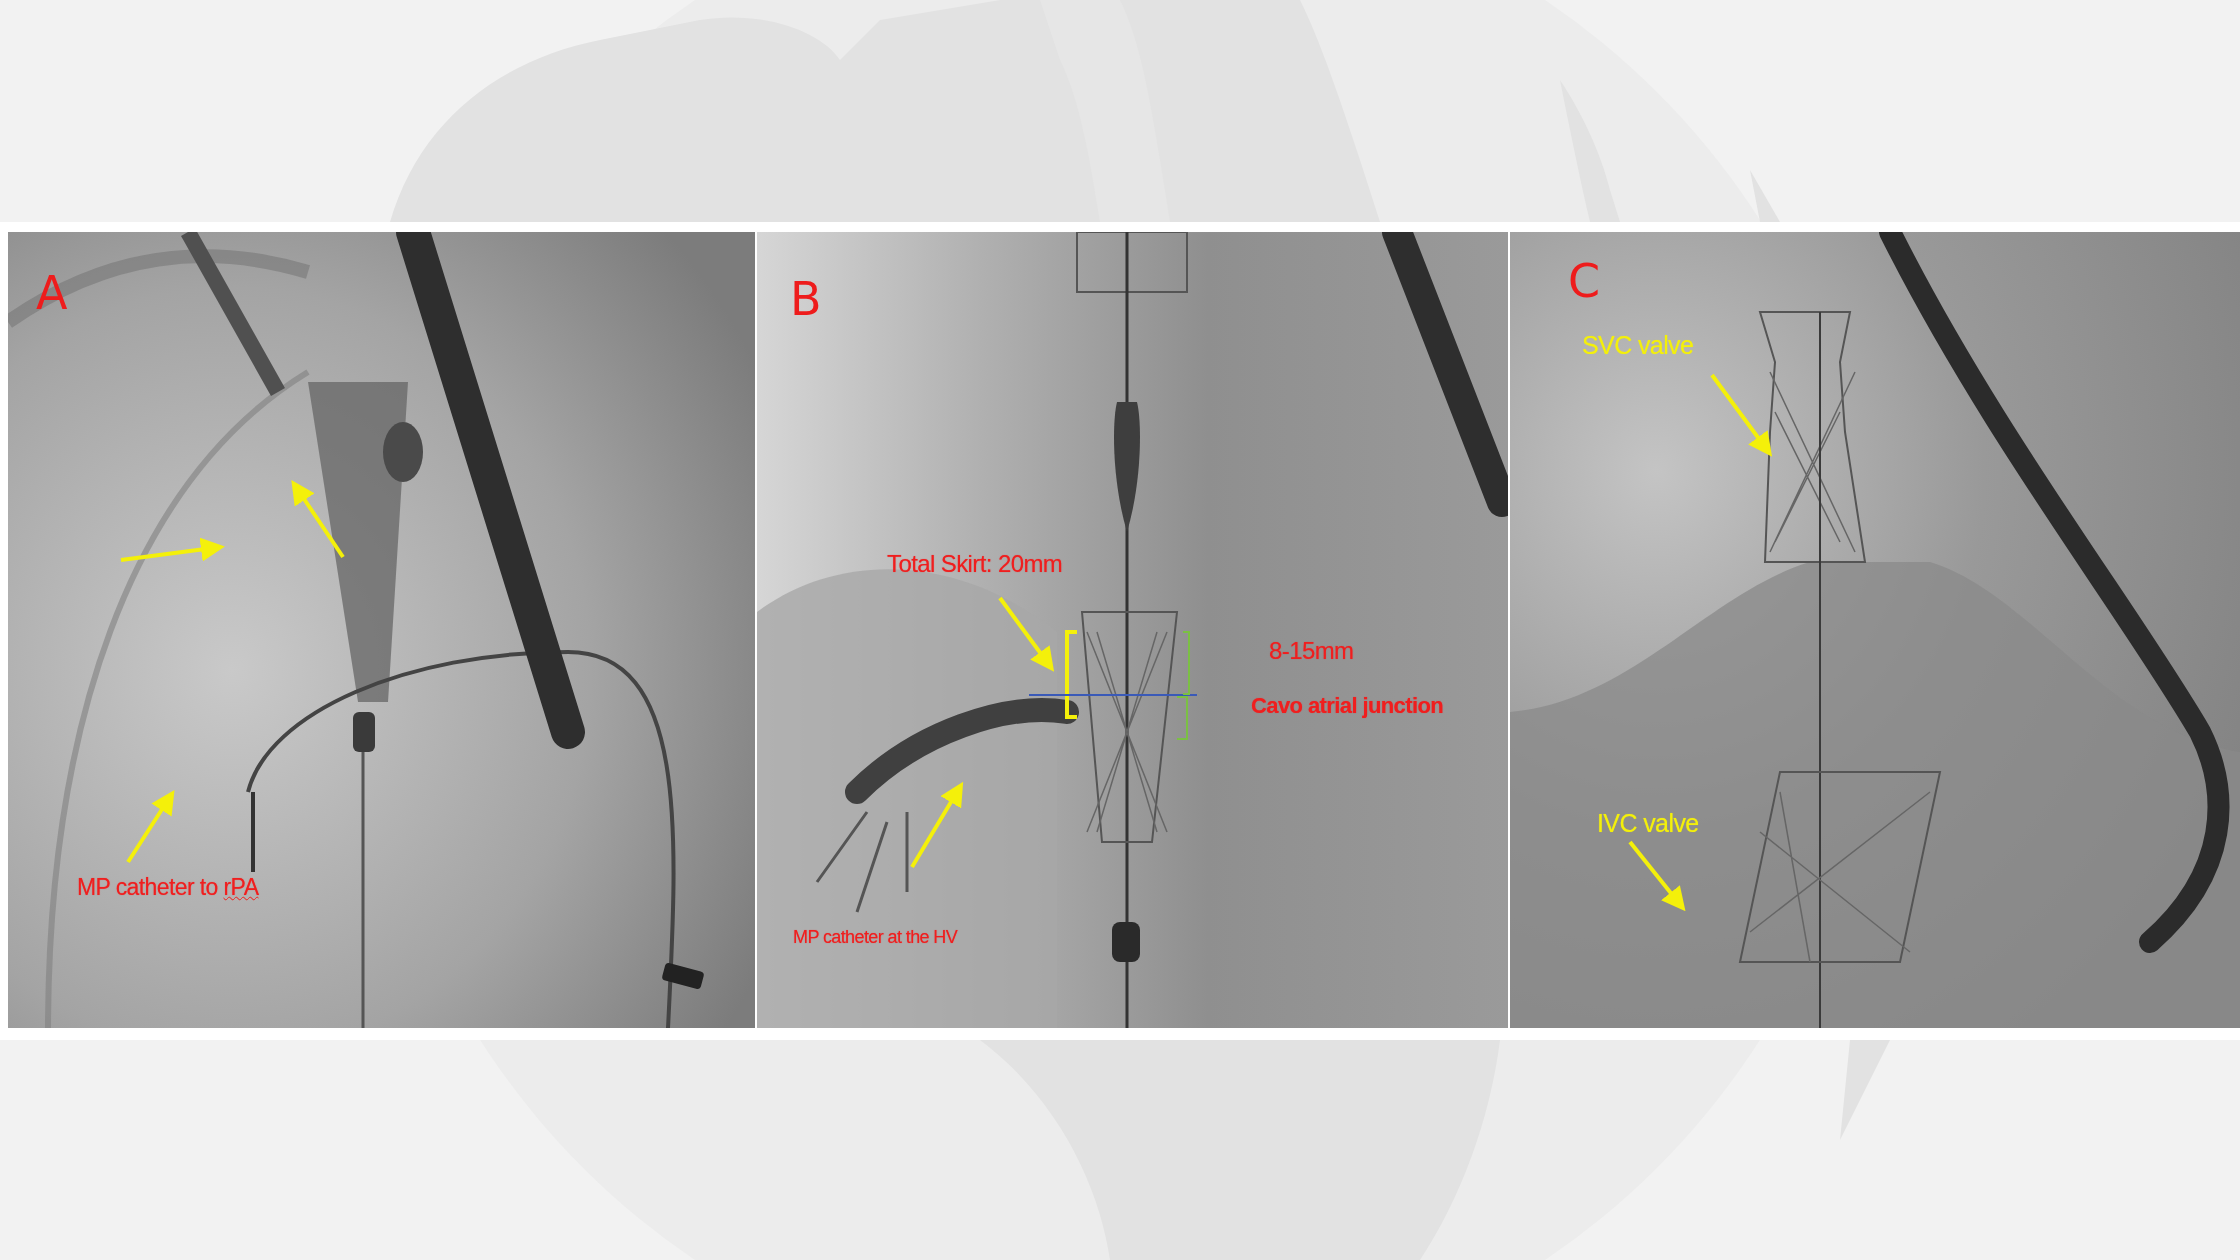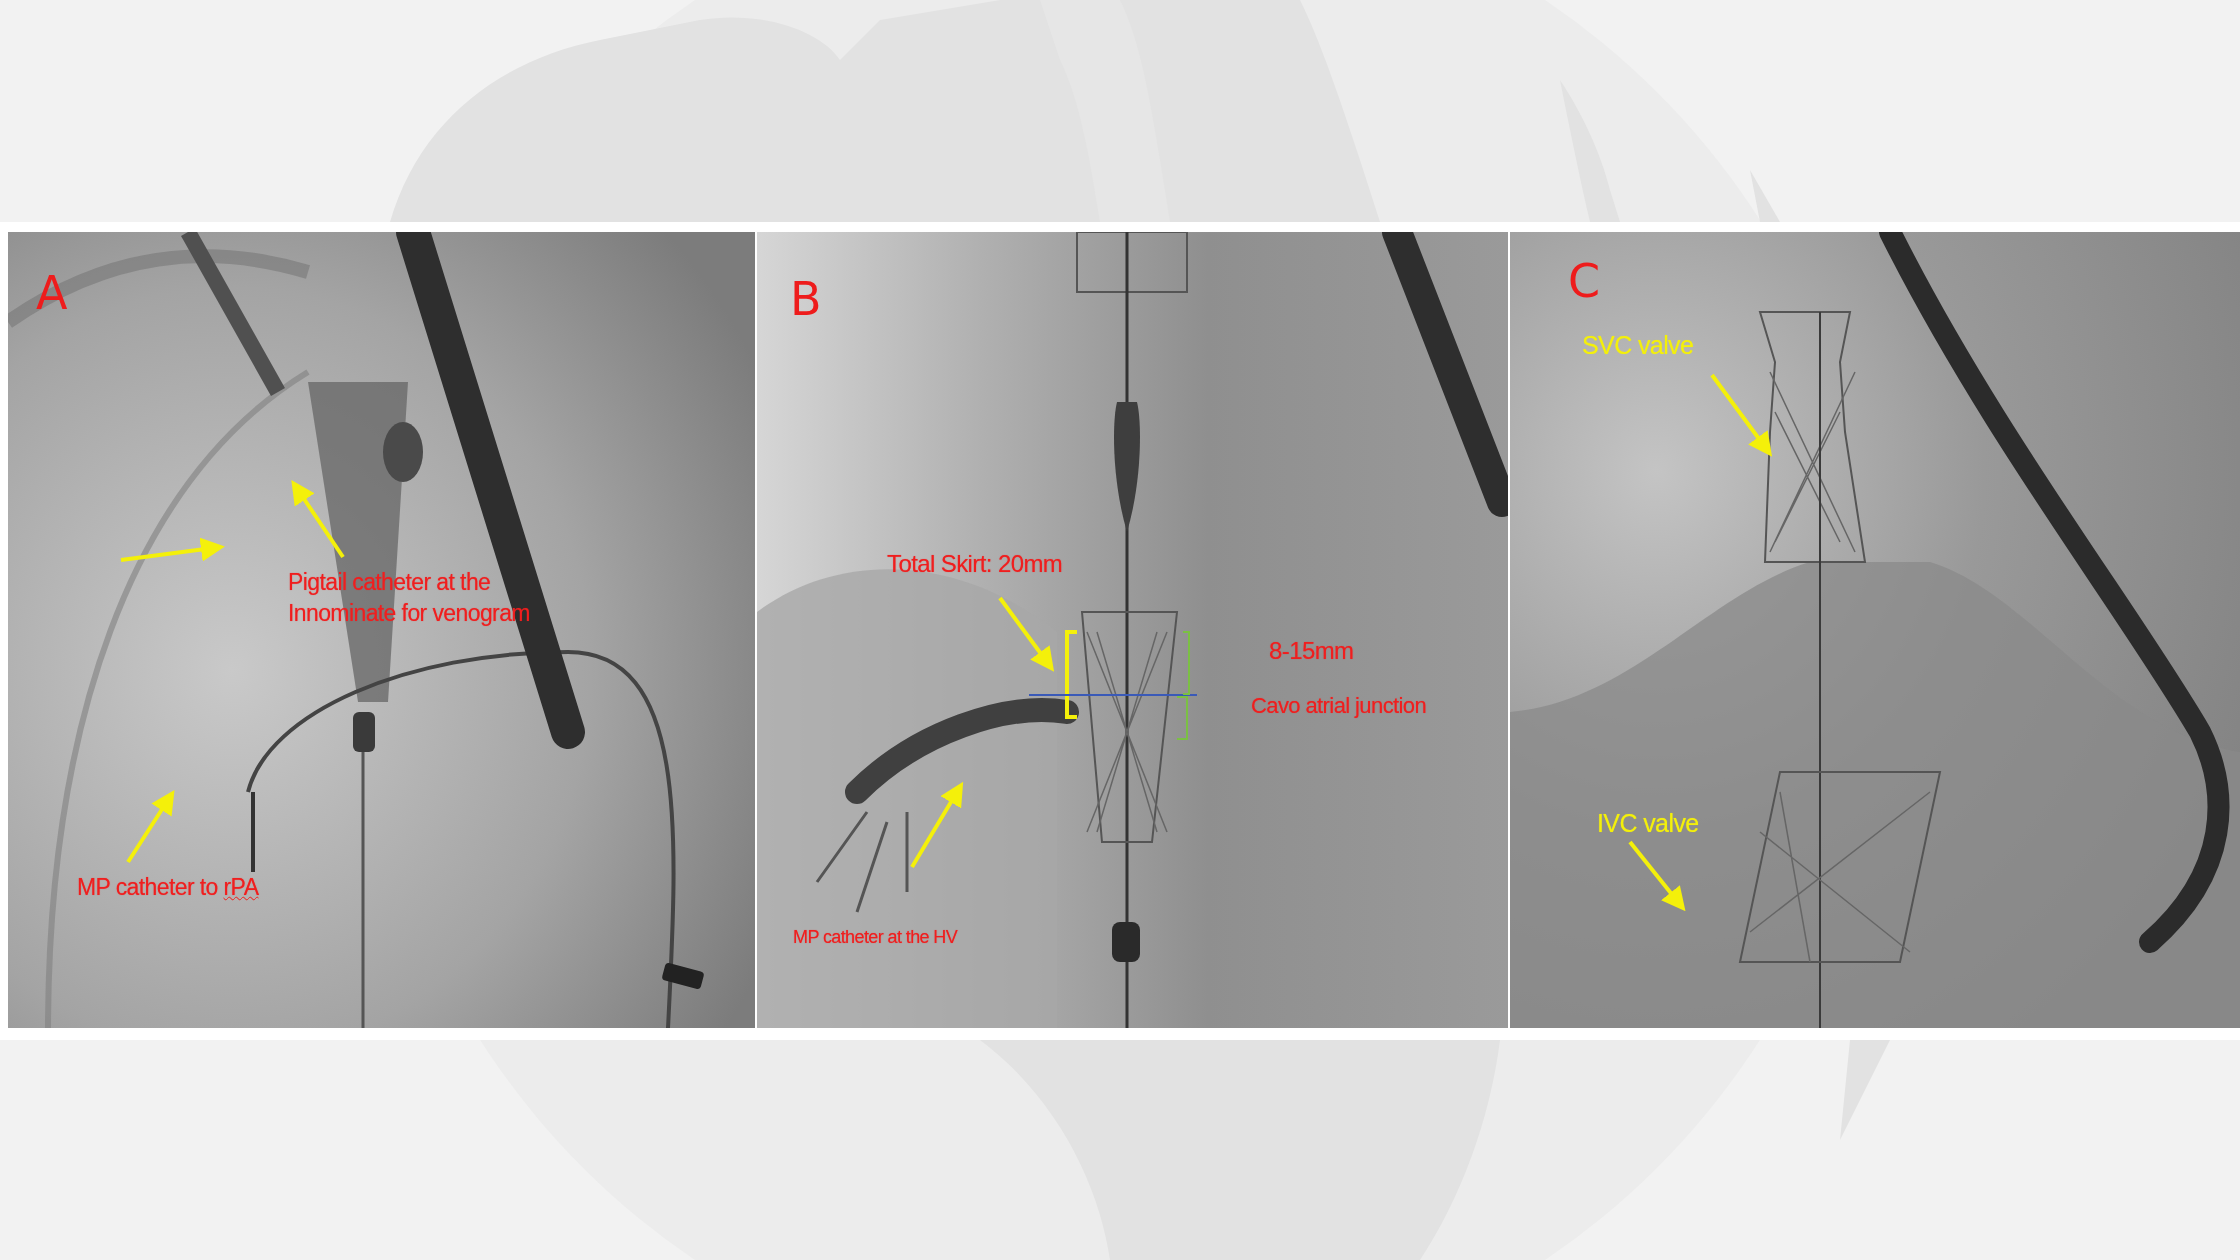--- a/index.html
+++ b/index.html
@@ -79,24 +79,20 @@
       <defs>
           <marker id="ya" markerWidth="6" markerHeight="6" refX="3" refY="3" orient="auto">
             <path d="M0,0 L6,3 L0,6 Z" fill="#f4f00a"></path>
           </marker>
         </defs>
       <line x1="113" y1="328" x2="205" y2="316" stroke="#f4f00a" stroke-width="4" marker-end="url(#ya)"></line>
       <line x1="335" y1="325" x2="290" y2="258" stroke="#f4f00a" stroke-width="4" marker-end="url(#ya)"></line>
       <line x1="120" y1="630" x2="160" y2="568" stroke="#f4f00a" stroke-width="4" marker-end="url(#ya)"></line>
     </svg>
     <div class="panel-letter" style="left:28px; top:34px;">A</div>
-    <div class="lbl-red" style="left:280px; top:335px;">
-      <div>Pigtail catheter at the</div>
-      <div>Innominate for venogram</div>
-    </div>
     <div class="lbl-red" style="left:22px; top:640px;margin-left:47px;">
       <span>MP catheter to </span><span class="squiggle">rPA</span>
     </div>
   </div>
 
   <div class="panel" style="left:757px; width:751px;">
     <svg class="bg" viewBox="0 0 751 796" preserveAspectRatio="none">
       <defs>
         <linearGradient id="gb" x1="0" y1="0" x2="1" y2="0">
           <stop offset="0" stop-color="#d6d6d6"></stop>
@@ -126,21 +122,21 @@
       <line x1="243" y1="366" x2="290" y2="430" stroke="#f4f00a" stroke-width="4" marker-end="url(#yb)"></line>
       <path d="M320 400 L310 400 L310 485 L320 485" stroke="#f4f00a" stroke-width="4" fill="none"></path>
       <line x1="272" y1="463" x2="440" y2="463" stroke="#3a5ab8" stroke-width="2"></line>
       <path d="M426 400 L432 400 L432 462 L426 462" stroke="#7bc043" stroke-width="2" fill="none"></path>
       <path d="M420 465 L430 465 L430 507 L420 507" stroke="#7bc043" stroke-width="2" fill="none"></path>
       <line x1="155" y1="635" x2="200" y2="560" stroke="#f4f00a" stroke-width="4" marker-end="url(#yb)"></line>
     </svg>
     <div class="panel-letter" style="left:33px; top:40px;">B</div>
     <div class="lbl-red" style="left:130px; top:316px; font-size:24px;">Total Skirt: 20mm</div>
     <div class="lbl-red" style="left:512px; top:403px; font-size:24px;">8-15mm</div>
-    <div class="lbl-red" style="left:494px; top:458px; font-size:22px;">Cavo atrial junction</div>
+    <div class="lbl-red" style="left:494px; top:458px; font-size:22px;font-weight:bold;">Cavo atrial junction</div>
     <div class="lbl-red" style="left:36px; top:690px; font-size:18px;">MP catheter at the HV</div>
   </div>
 
   <div class="panel" style="left:1510px; width:730px;">
     <svg class="bg" viewBox="0 0 730 796" preserveAspectRatio="none">
       <defs>
         <radialGradient id="gc" cx="0.2" cy="0.3" r="0.9">
           <stop offset="0" stop-color="#c4c4c4"></stop>
           <stop offset="0.5" stop-color="#999"></stop>
           <stop offset="1" stop-color="#838383"></stop>

